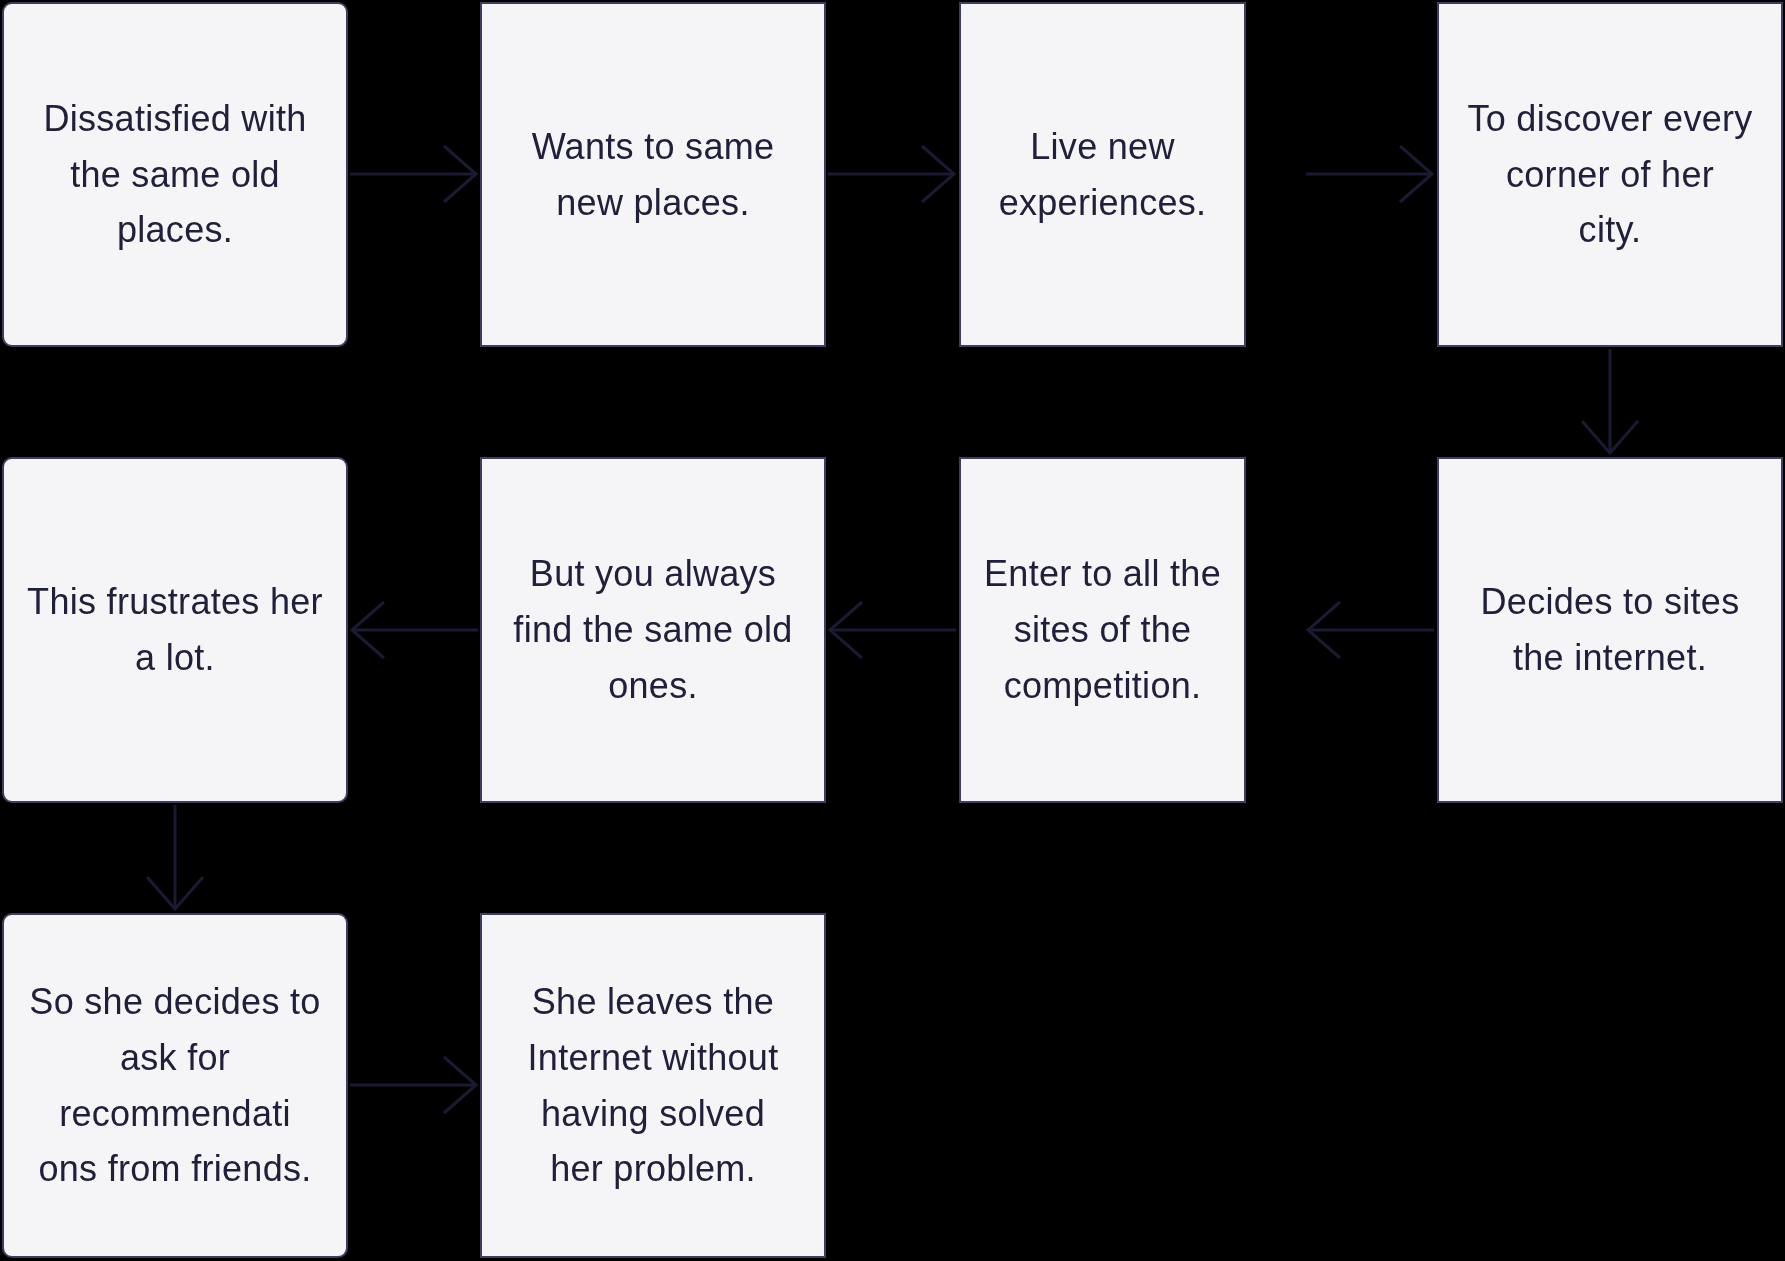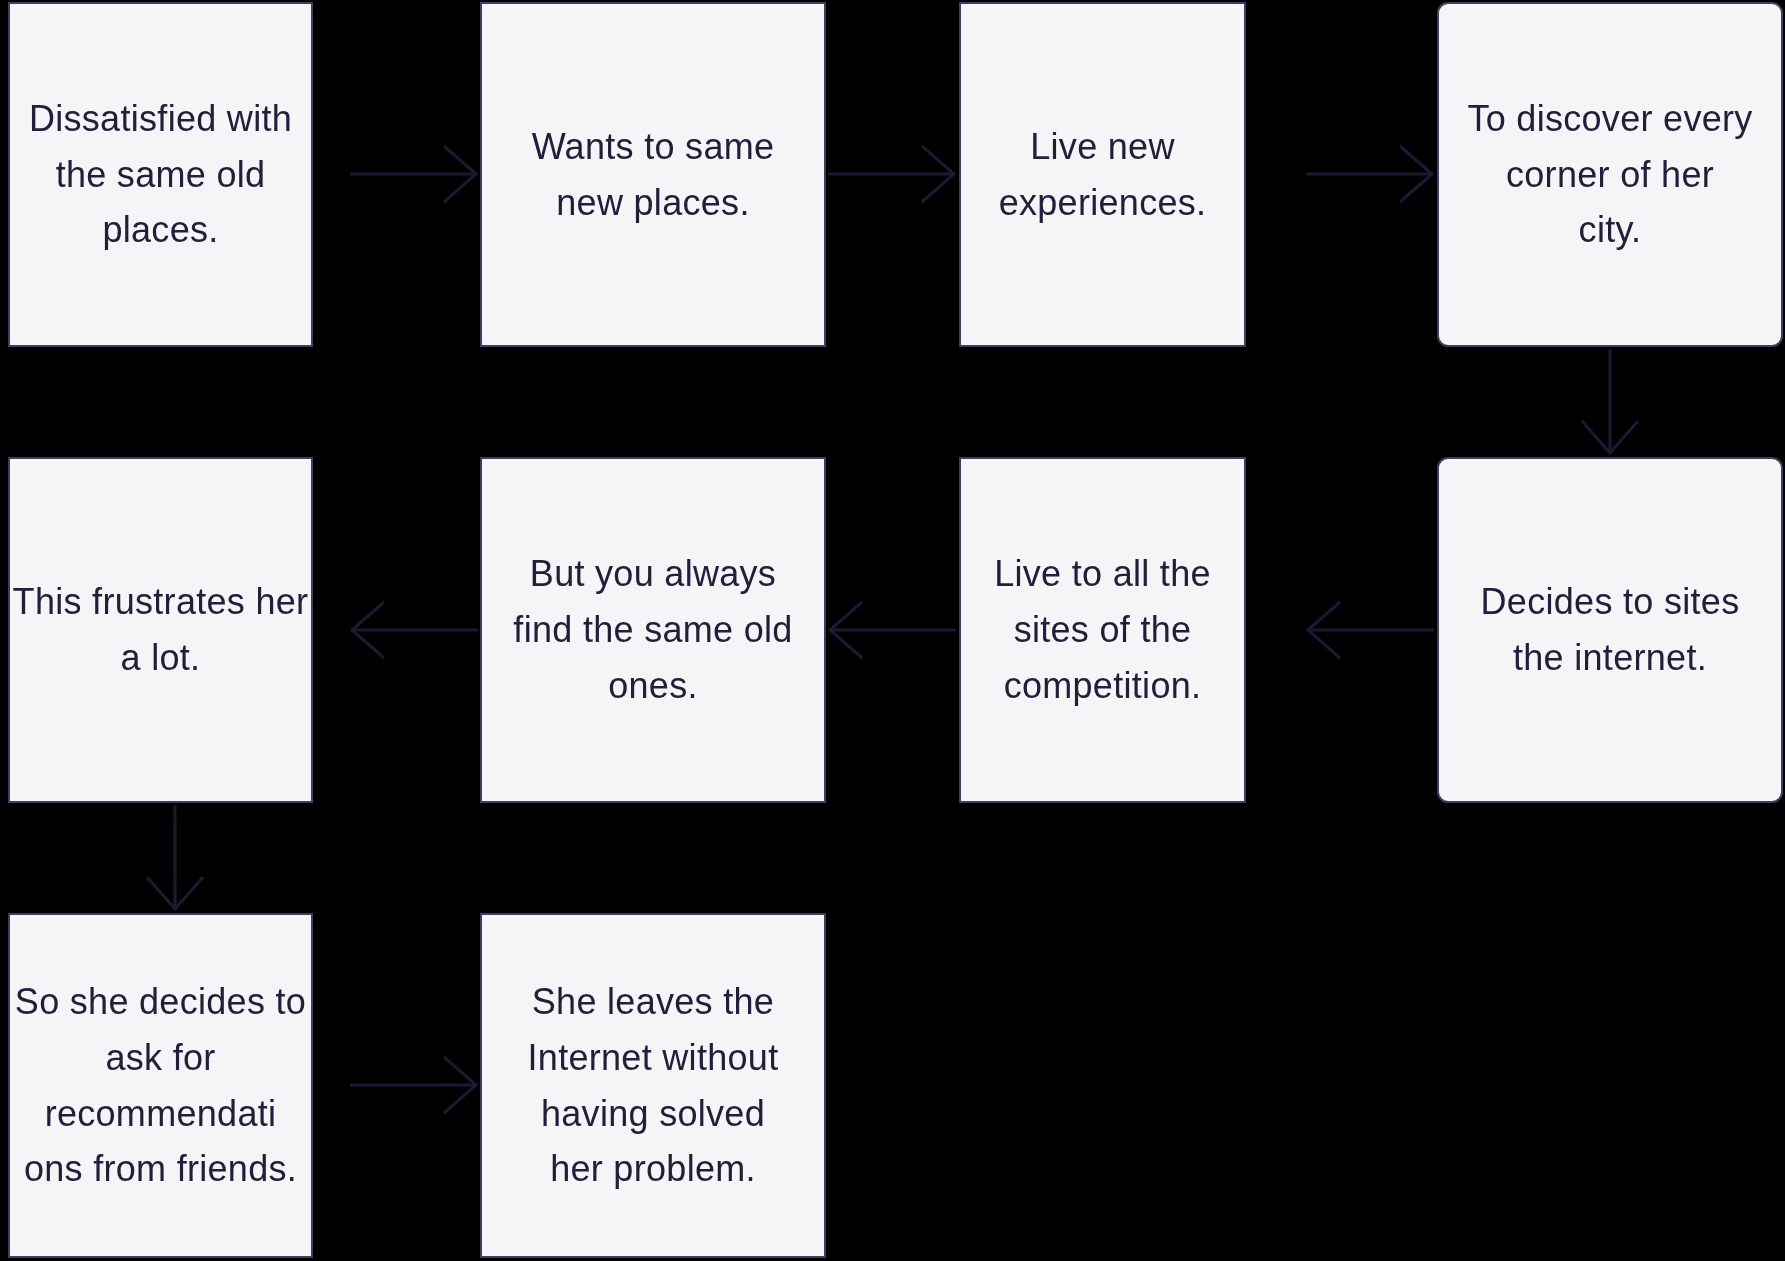--- a/index.html
+++ b/index.html
@@ -27,24 +27,24 @@
     text-align: center;
   }
   .node .label {
     white-space: pre-line;
     font-size: 36px;
     font-weight: 300;
     line-height: 1.55;
     letter-spacing: 0.3px;
   }
   
-  .c1 { left: 8px;    width: 305px; }
+  .c1 { left: 2px;    width: 346px; border-radius: 10px; }
   .c2 { left: 480px;  width: 346px; }
   .c3 { left: 959px;  width: 287px; }
-  .c4 { left: 1437px; width: 346px; border-radius: 11px; }
+  .c4 { left: 1437px; width: 346px; }
   
   .r1 { top: 2px;   height: 345px; }
   .r2 { top: 457px; height: 346px; }
   .r3 { top: 913px; height: 345px; justify-content: center; }
 
   .arrow { position: absolute; display: block; }
   .arrow line, .arrow polyline {
     stroke: #1a1a33;
     stroke-width: 3;
     fill: none;
@@ -73,21 +73,21 @@
     <span class="label">To discover every
 corner of her
 city.</span>
   </div>
 
   <div class="node c4 r2">
     <span class="label">Decides to sites
 the internet.</span>
   </div>
   <div class="node c3 r2">
-    <span class="label">Live to all the
+    <span class="label">Enter to all the
 sites of the
 competition.</span>
   </div>
   <div class="node c1 r2">
     <span class="label">This frustrates her
 a lot.</span>
   </div>
   <div class="node c2 r2">
     <span class="label">But you always
 find the same old

